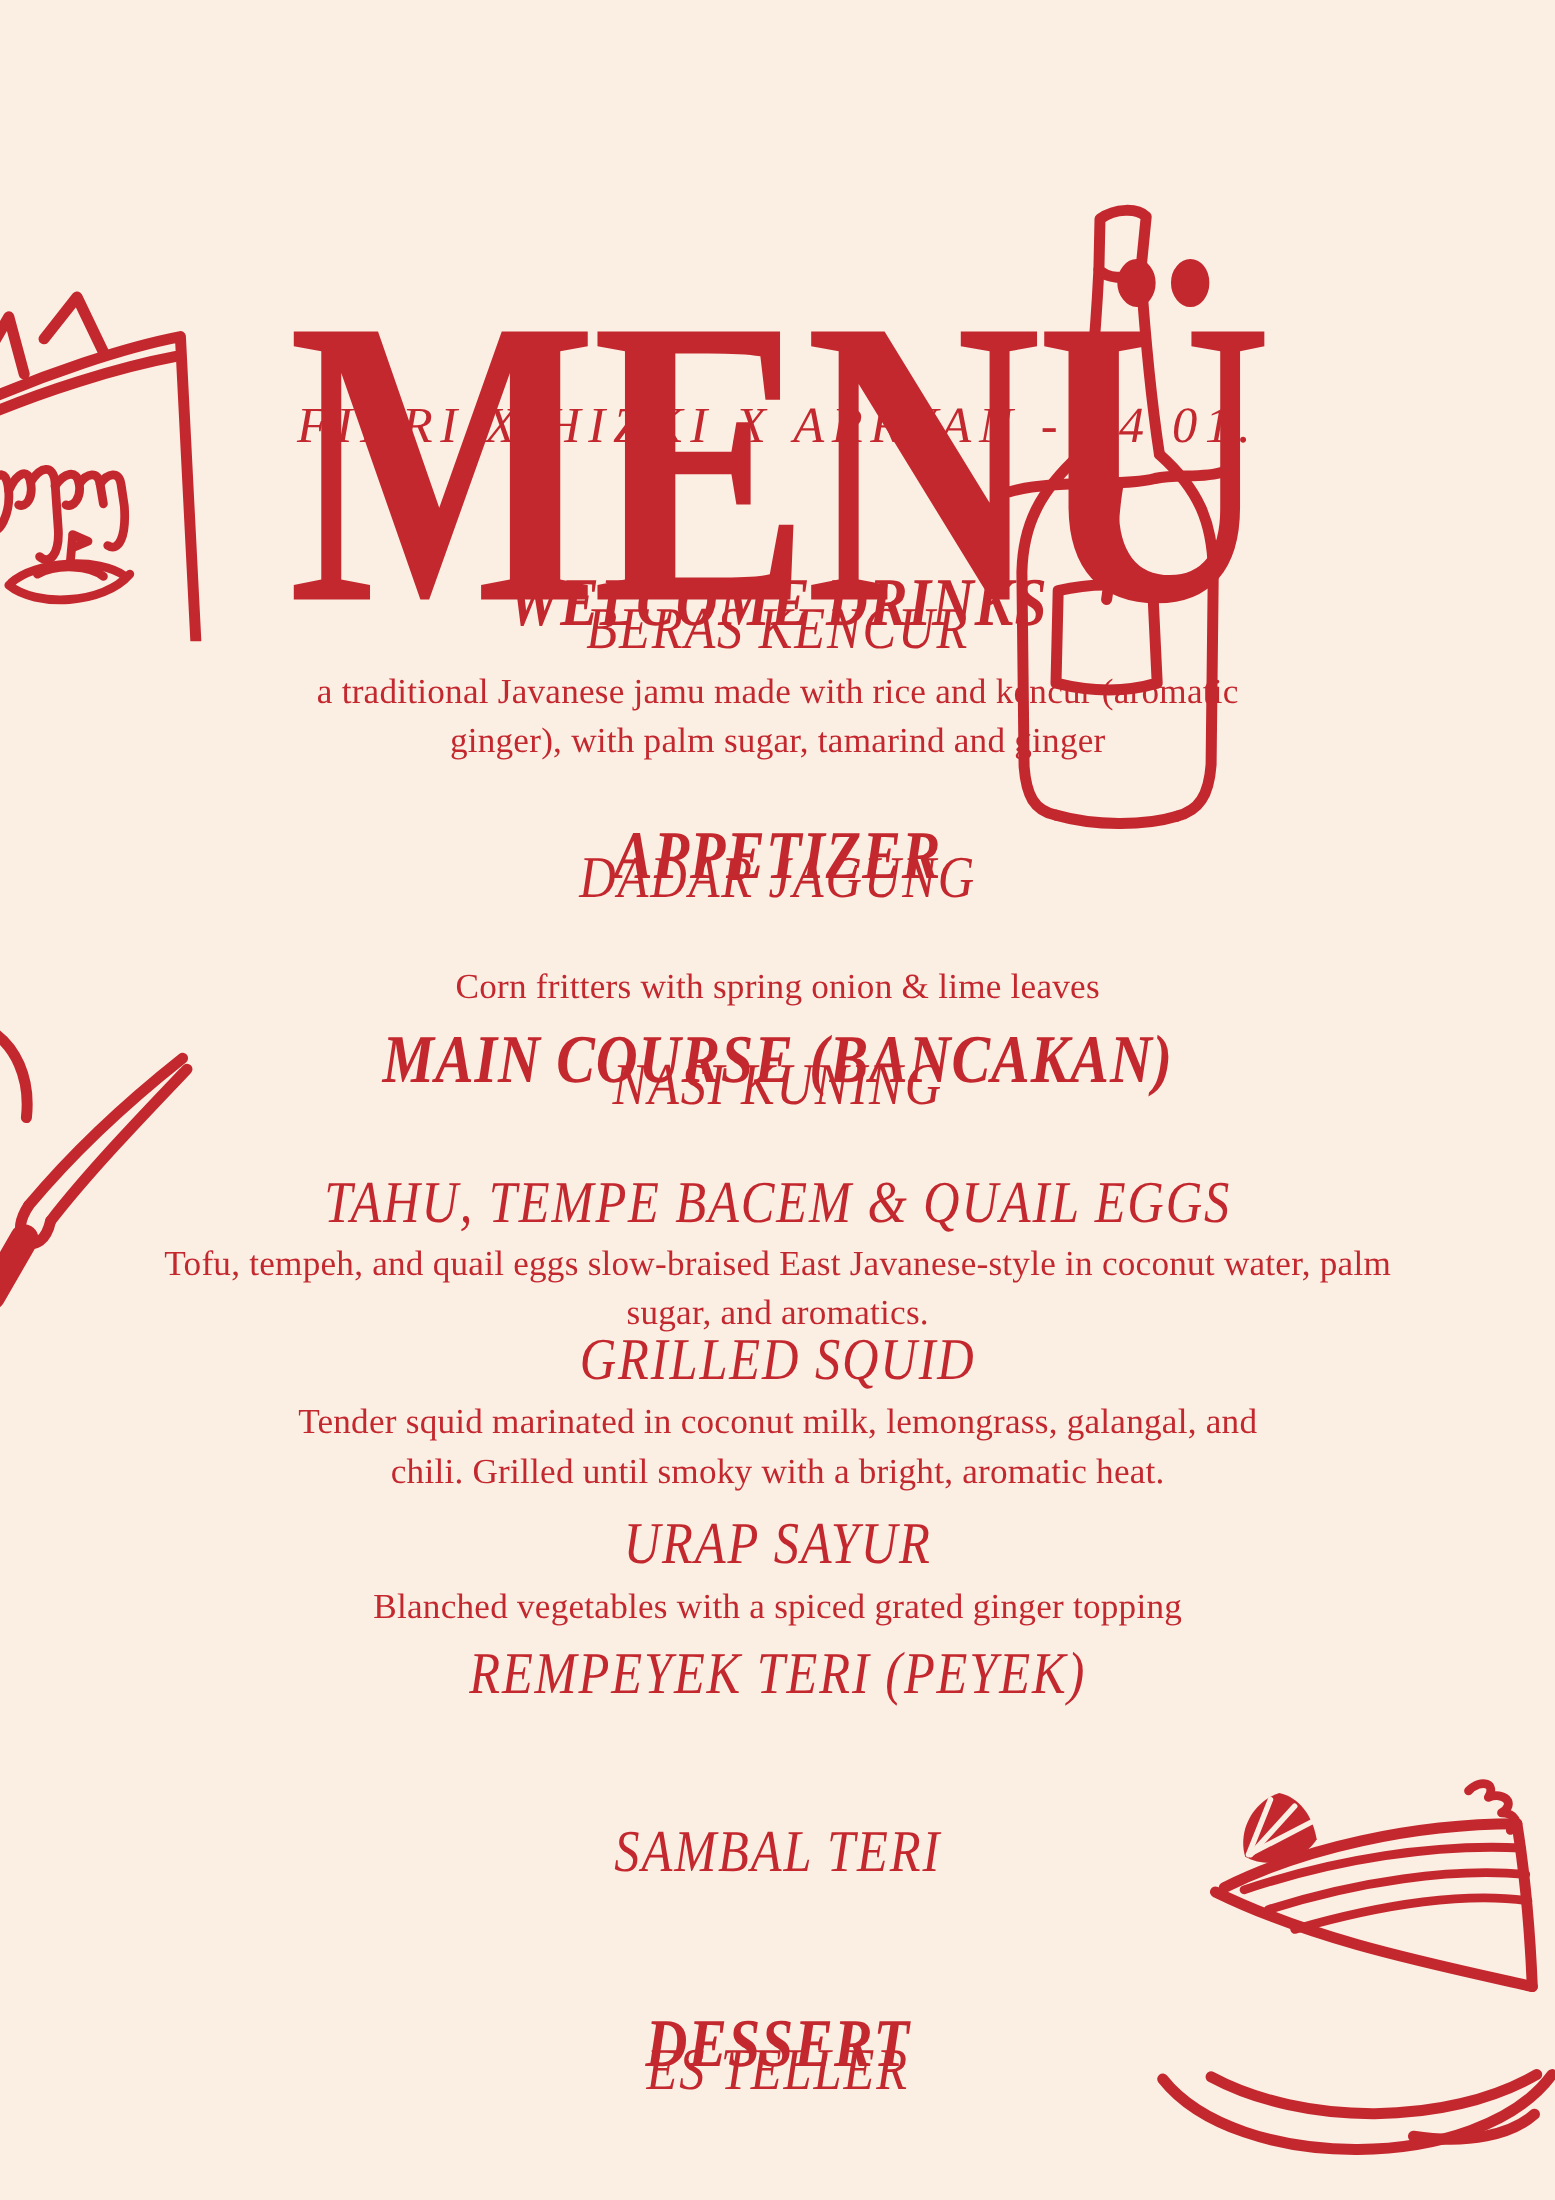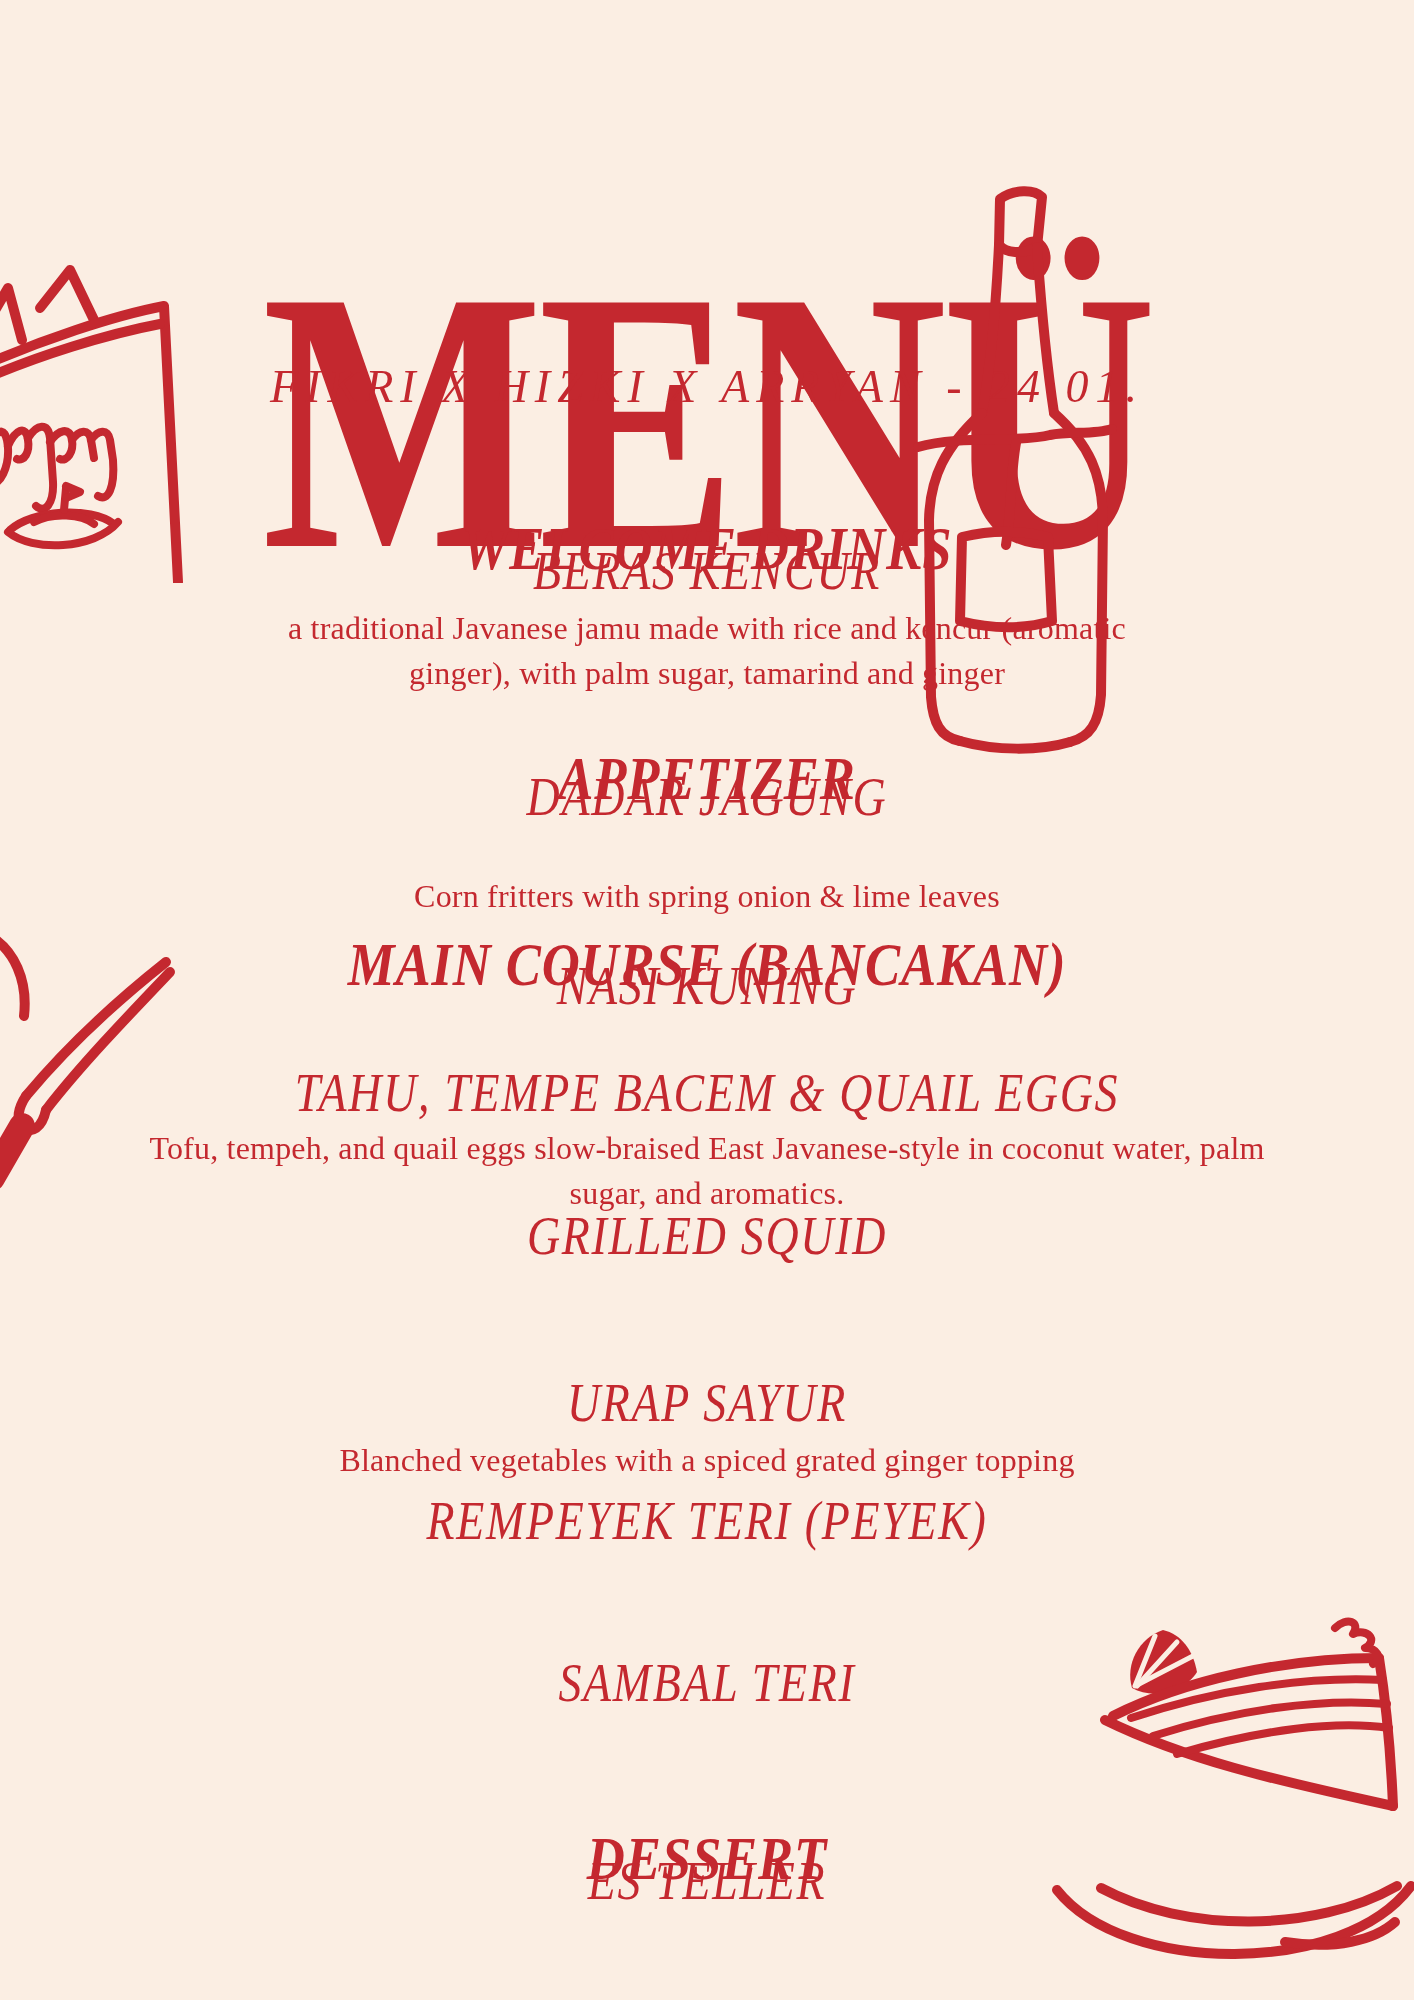--- a/index.html
+++ b/index.html
@@ -84,20 +84,21 @@
   <div class="abs desc" style="top:874px;max-width:1300px">Corn fritters with spring onion &amp; lime leaves</div>
 
   <h2 class="abs h" style="top:878px">MAIN COURSE (BANCAKAN)</h2>
 
   <div class="abs dish" style="top:955px">NASI KUNING</div>
 
   <div class="abs dish" style="top:1062px">TAHU, TEMPE BACEM &amp; QUAIL EGGS</div>
   <div class="abs desc" style="top:1126px;max-width:1120px">Tofu, tempeh, and quail eggs slow-braised East Javanese-style in coconut water, palm sugar, and aromatics.</div>
 
   <div class="abs dish" style="top:1205px">GRILLED SQUID</div>
+  <div class="abs desc" style="top:1270px;max-width:930px">Tender squid marinated in coconut milk, lemongrass, galangal, and chili. Grilled until smoky with a bright, aromatic heat.</div>
 
   <div class="abs dish" style="top:1372px">URAP SAYUR</div>
   <div class="abs desc" style="top:1438px;max-width:1300px">Blanched vegetables with a spiced grated ginger topping</div>
 
   <div class="abs dish" style="top:1490px">REMPEYEK TERI (PEYEK)</div>
 
   <div class="abs dish" style="top:1652px">SAMBAL TERI</div>
 
   <h2 class="abs h" style="top:1772px">DESSERT</h2>
   <div class="abs dish" style="top:1850px">ES TELLER</div>

